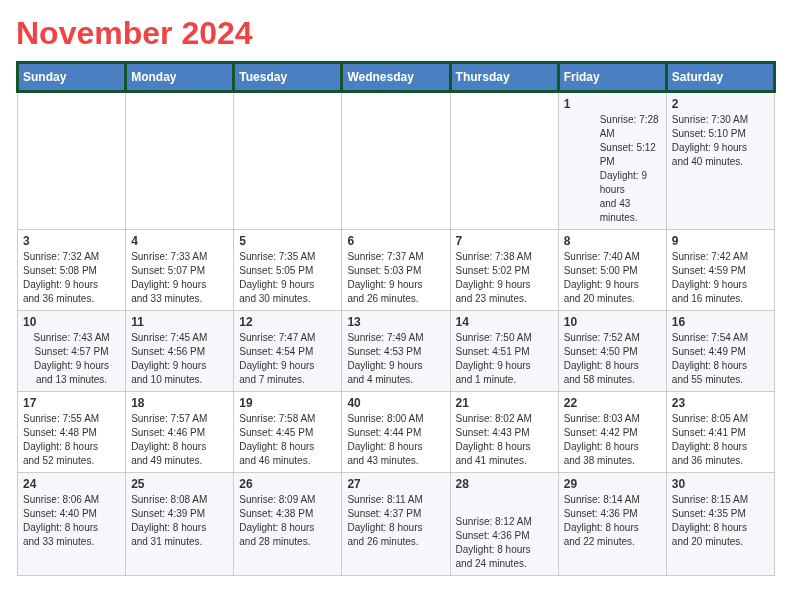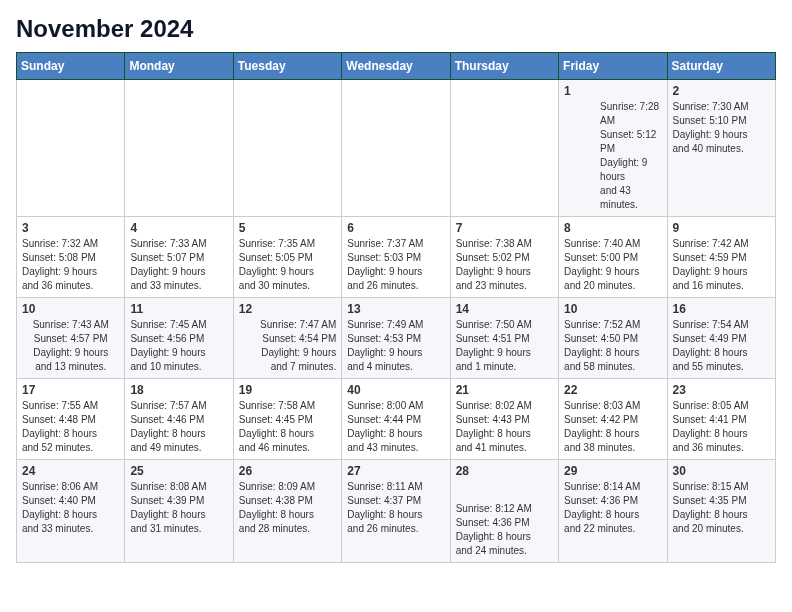--- a/index.html
+++ b/index.html
@@ -37,41 +37,41 @@
     }
     .logo-icon {
       width: 36px;
       height: 36px;
       margin-right: 4px;
     }
     .title-block {
       text-align: right;
     }
     .month-title {
-      font-size: 24px;
-      font-weight: bold;
-      color: #0f172a;
+      font-size: 32px;
+      font-weight: bold;
+      color: #ef4444;
       line-height: 1.1;
     }
     .location {
       font-size: 15px;
       color: #555;
     }
     .calendar {
       width: 100%;
       border-collapse: collapse;
     }
     .calendar th {
       background: #4a7fc1;
       color: #fff;
       font-size: 12px;
       font-weight: bold;
       padding: 6px 4px;
       text-align: left;
-      border: 1px solid #14532d;
+      border: 3px solid #14532d;
     }
     .calendar td {
       border: 1px solid #ccc;
       vertical-align: top;
       padding: 4px 5px;
       width: calc(100% / 7);
       min-height: 80px;
       font-size: 10.5px;
       color: #333;
       background: #fff;
@@ -201,21 +201,21 @@
         </td>
         <td>
           <span class="day-num">11</span>
           <div class="day-info" style="white-space: pre-line;">Sunrise: 7:45 AM
 Sunset: 4:56 PM
 Daylight: 9 hours
 and 10 minutes.</div>
         </td>
         <td>
           <span class="day-num">12</span>
-          <div class="day-info" style="white-space: pre-line; text-align: right;">Sunrise: 7:47 AM
+          <div class="day-info" style="white-space: pre-line;">Sunrise: 7:47 AM
 Sunset: 4:54 PM
 Daylight: 9 hours
 and 7 minutes.</div>
         </td>
         <td>
           <span class="day-num">13</span>
           <div class="day-info" style="white-space: pre-line;">Sunrise: 7:49 AM
 Sunset: 4:53 PM
 Daylight: 9 hours
 and 4 minutes.</div>

